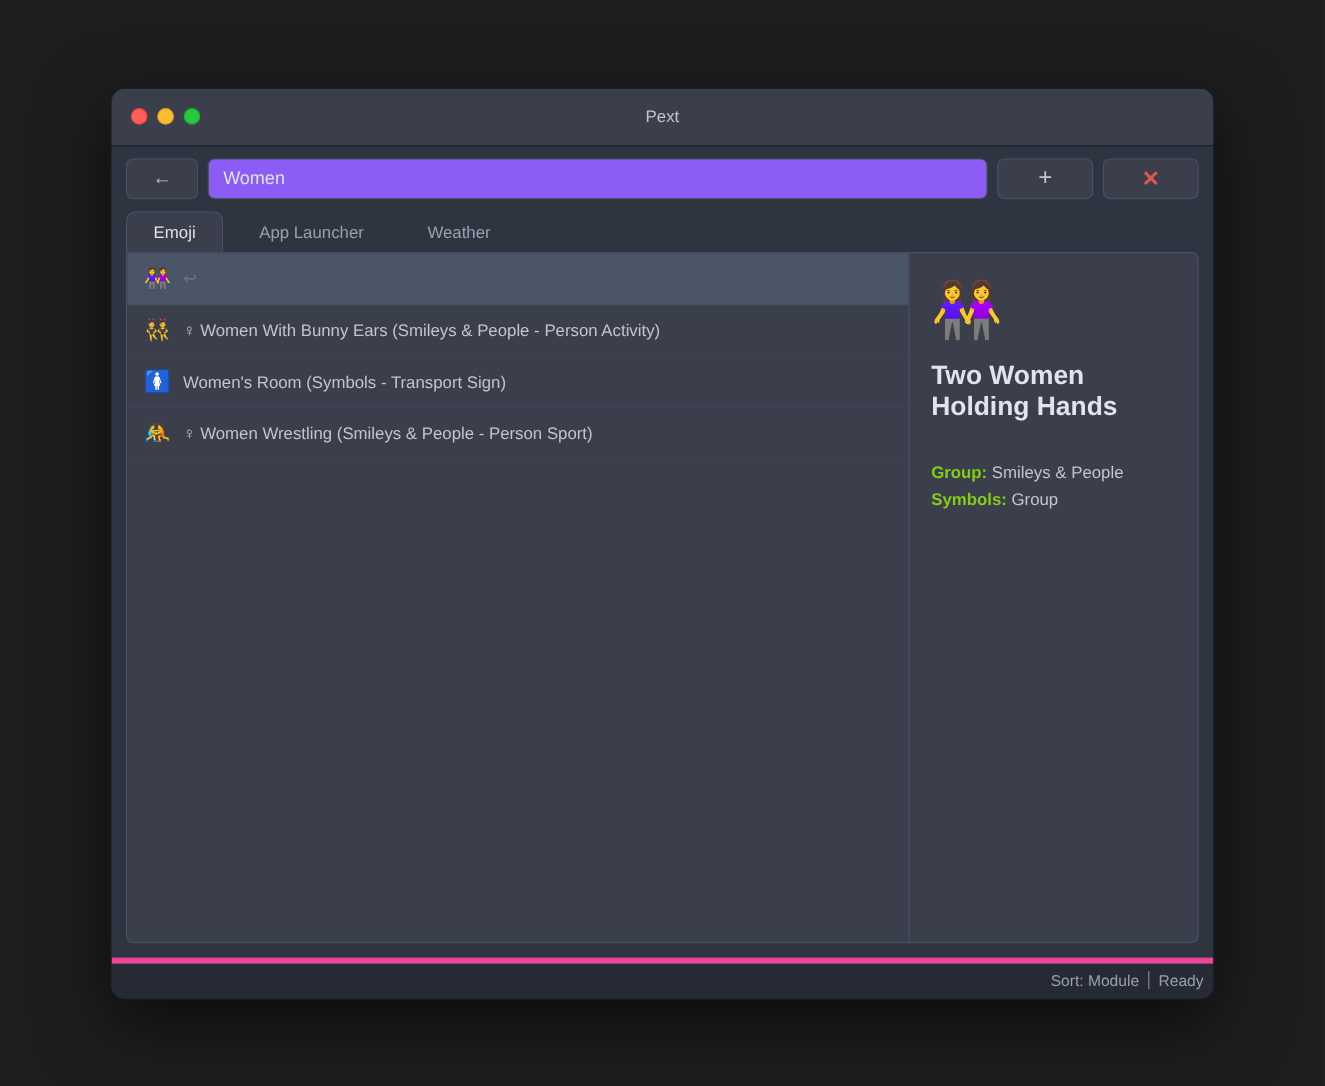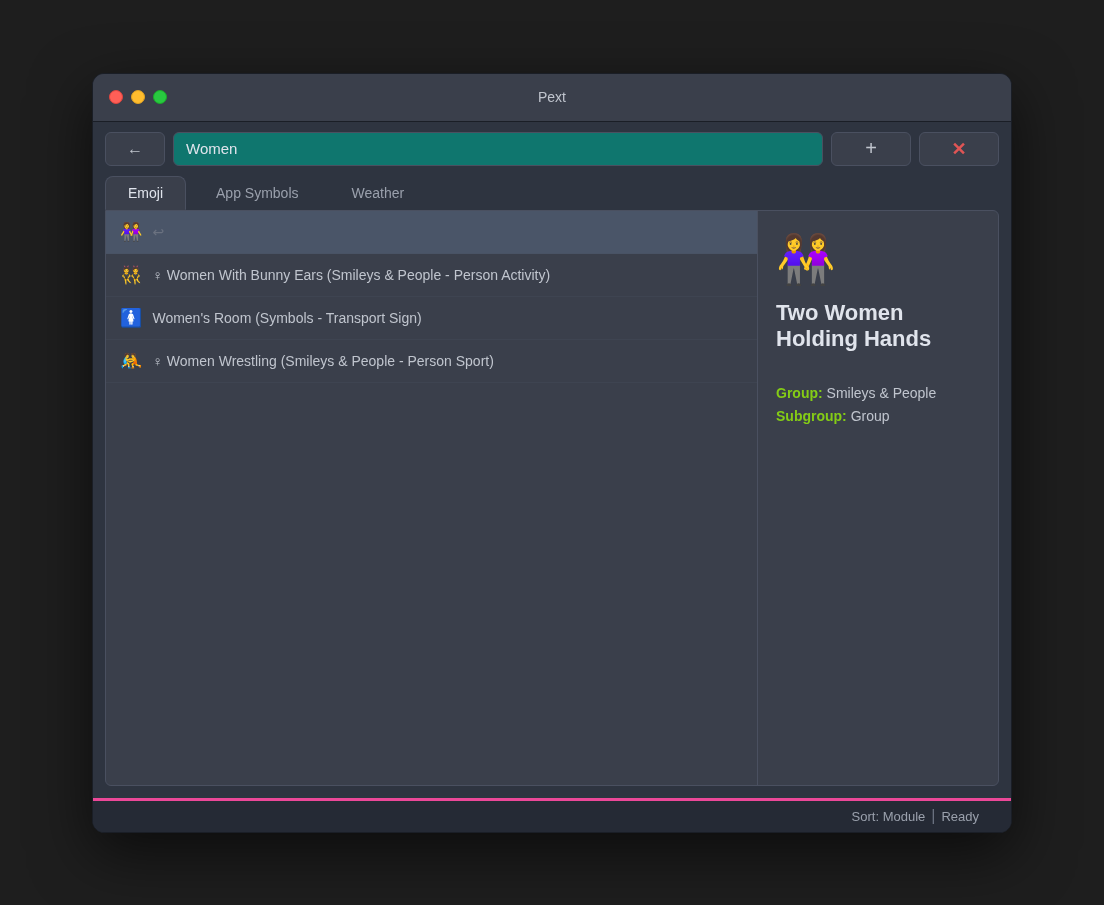--- a/index.html
+++ b/index.html
@@ -83,21 +83,21 @@
       display: flex;
       align-items: center;
       justify-content: center;
       cursor: pointer;
       font-size: 16px;
       flex-shrink: 0;
     }
 
     .search-input {
       flex: 1;
-      background: #0f766e;
+      background: #8b5cf6;
       border: 1px solid #4a5060;
       border-radius: 6px;
       color: #e0e4ec;
       font-size: 15px;
       padding: 0 12px;
       height: 34px;
       outline: none;
     }
 
     .search-input::placeholder { color: #6b7280; }
@@ -239,23 +239,23 @@
       font-weight: 700;
     }
 
     
     .statusbar {
       background: #252a35;
       height: 34px;
       display: flex;
       align-items: center;
       justify-content: flex-end;
-      padding: 0 32px;
-      flex-shrink: 0;
-      border-top: 3px solid #ec4899;
+      padding: 0 8px;
+      flex-shrink: 0;
+      border-top: 5px solid #ec4899;
     }
 
     .status-text {
       color: #9aa0ac;
       font-size: 13px;
     }
 
     .status-separator {
       color: #6b7280;
       margin: 0 6px;
@@ -277,21 +277,21 @@
 
   <div class="toolbar">
     <div class="back-button">←</div>
     <input class="search-input" type="text" value="Women" placeholder="Search..." style="">
     <div class="add-button">+</div>
     <div class="delete-button">✕</div>
   </div>
 
   <div class="tabs">
     <div class="tab active">Emoji</div>
-    <div class="tab">App Symbols</div>
+    <div class="tab">App Launcher</div>
     <div class="tab">Weather</div>
   </div>
 
   <div class="main-content">
 
     <div class="list-panel">
 
       <div class="list-item selected">
         <span class="emoji">👭</span>
         <span class="enter-icon">↩</span>
@@ -314,21 +314,21 @@
 
     </div>
 
     <div class="detail-panel">
       <div class="detail-emoji">👭</div>
       <div class="detail-title">Two Women Holding Hands</div>
       <div class="detail-meta">
         <span class="label">Group:</span>
         <span>Smileys &amp; People</span>
         <br>
-        <span class="label">Subgroup:</span>
+        <span class="label">Symbols:</span>
         <span>Group</span>
       </div>
     </div>
 
   </div>
 
   <div class="statusbar">
     <span class="status-text">Sort: Module</span>
     <span class="status-separator">|</span>
     <span class="status-text">Ready</span>

